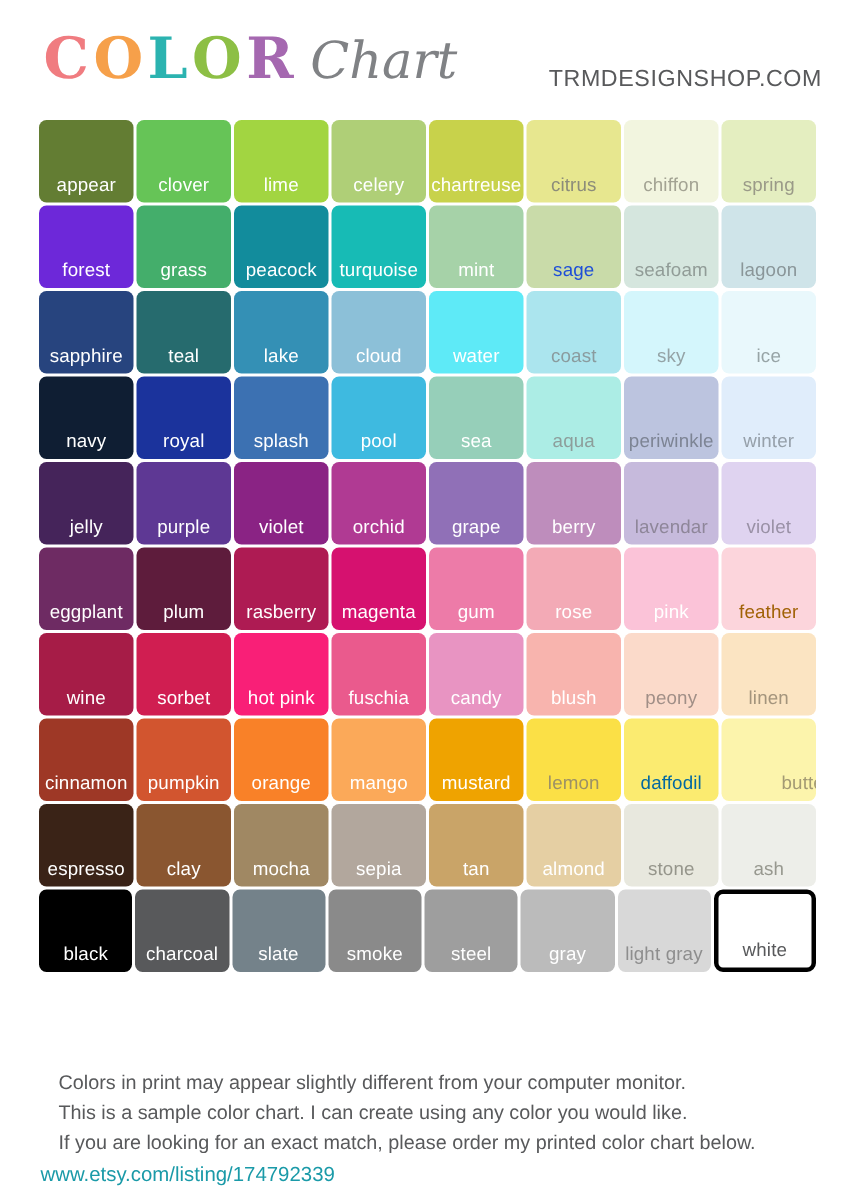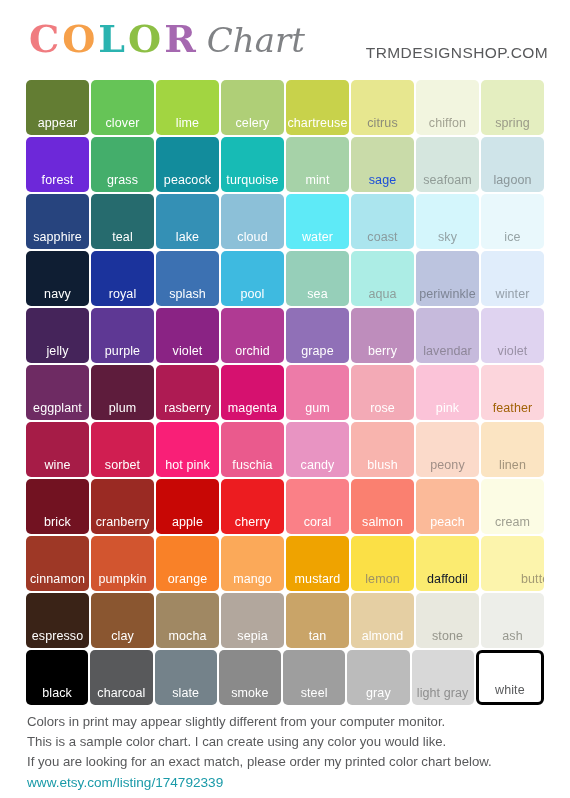--- a/index.html
+++ b/index.html
@@ -109,21 +109,21 @@
   }
 
   
   .footer {
     position: absolute;
     left: 27px;
     top: 713px;
     width: 520px;
   }
   .footer p {
-    margin: 0 0 2px 0;
+    margin: 0 0 2px 12px;
     font-family: "Liberation Sans", sans-serif;
     font-size: 13.2px;
     line-height: 18px;
     color: #58595B;
     white-space: nowrap;
   }
   .footer .link {
     font-family: "Liberation Sans", sans-serif;
     font-size: 13.6px;
     line-height: 19px;
@@ -328,66 +328,40 @@
           <div class="label" style="color: rgb(255, 255, 255);">blush</div>
         </div>
         <div class="swatch" style="background: rgb(251, 218, 202);">
           <div class="label" style="color: rgb(161, 143, 135);">peony</div>
         </div>
         <div class="swatch" style="background: rgb(251, 228, 194);">
           <div class="label" style="color: rgb(163, 148, 124);">linen</div>
         </div>
       </div>
       <div class="row">
-        <div class="swatch" style="background: rgb(114, 18, 33);">
-          <div class="label" style="color: rgb(255, 255, 255);">brick</div>
-        </div>
-        <div class="swatch" style="background: rgb(154, 42, 35);">
-          <div class="label" style="color: rgb(255, 255, 255);">cranberry</div>
-        </div>
-        <div class="swatch" style="background: rgb(200, 7, 5);">
-          <div class="label" style="color: rgb(255, 255, 255);">apple</div>
-        </div>
-        <div class="swatch" style="background: rgb(236, 28, 32);">
-          <div class="label" style="color: rgb(255, 255, 255);">cherry</div>
-        </div>
-        <div class="swatch" style="background: rgb(250, 128, 135);">
-          <div class="label" style="color: rgb(255, 255, 255);">coral</div>
-        </div>
-        <div class="swatch" style="background: rgb(250, 128, 112);">
-          <div class="label" style="color: rgb(255, 255, 255);">salmon</div>
-        </div>
-        <div class="swatch" style="background: rgb(251, 186, 153);">
-          <div class="label" style="color: rgb(255, 255, 255);">peach</div>
-        </div>
-        <div class="swatch" style="background: rgb(252, 252, 228);">
-          <div class="label" style="color: rgb(160, 160, 146);">cream</div>
-        </div>
-      </div>
-      <div class="row">
         <div class="swatch" style="background: rgb(158, 56, 38);">
           <div class="label" style="color: rgb(255, 255, 255);">cinnamon</div>
         </div>
         <div class="swatch" style="background: rgb(210, 85, 47);">
           <div class="label" style="color: rgb(255, 255, 255);">pumpkin</div>
         </div>
         <div class="swatch" style="background: rgb(249, 129, 40);">
           <div class="label" style="color: rgb(255, 255, 255);">orange</div>
         </div>
         <div class="swatch" style="background: rgb(251, 169, 89);">
           <div class="label" style="color: rgb(255, 255, 255);">mango</div>
         </div>
         <div class="swatch" style="background: rgb(239, 163, 0);">
           <div class="label" style="color: rgb(255, 255, 255);">mustard</div>
         </div>
         <div class="swatch" style="background: rgb(251, 224, 70);">
           <div class="label" style="color: rgb(156, 145, 102);">lemon</div>
         </div>
         <div class="swatch" style="background: rgb(251, 235, 112);">
-          <div class="label" style="color: #0f172a; text-align: center;">daffodil</div>
+          <div class="label" style="color: #0369a1; text-align: center;">daffodil</div>
         </div>
         <div class="swatch" style="background: rgb(252, 244, 172);">
           <div class="label" style="color: rgb(163, 154, 116); padding-left: 40px;">butter</div>
         </div>
       </div>
       <div class="row">
         <div class="swatch" style="background: rgb(58, 35, 23);">
           <div class="label" style="color: rgb(255, 255, 255);">espresso</div>
         </div>
         <div class="swatch" style="background: rgb(138, 86, 48);">

